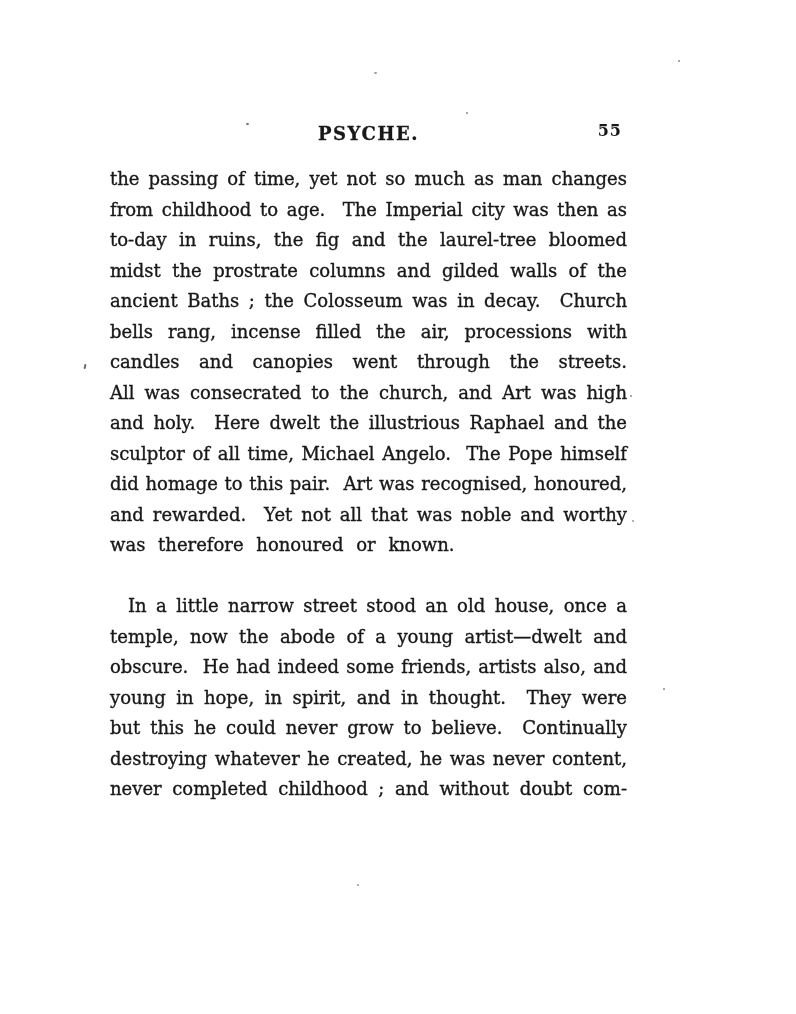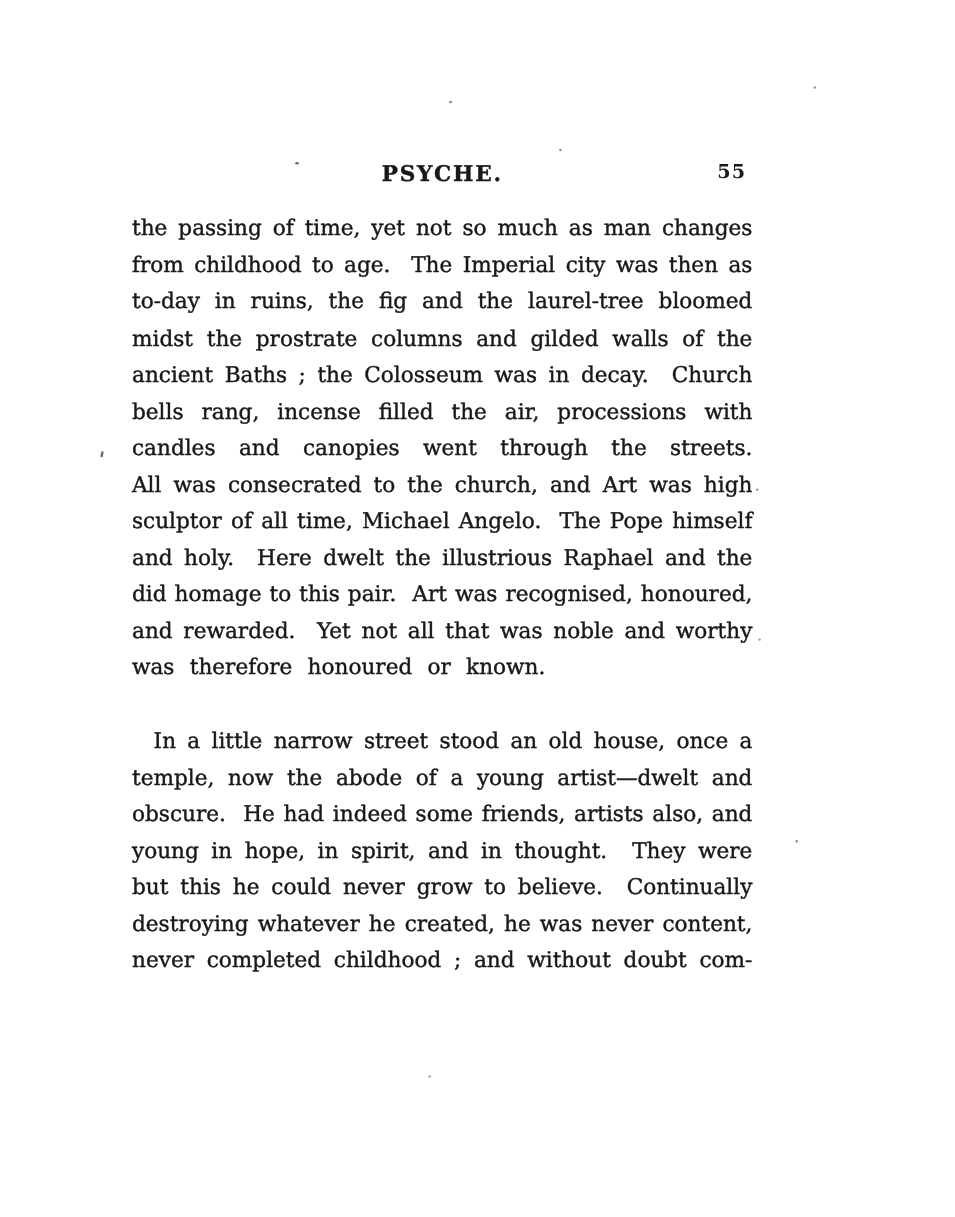--- a/index.html
+++ b/index.html
@@ -3,21 +3,20 @@
 <meta charset="utf-8">
 <style>
   html, body { margin: 0; padding: 0; background: #ffffff; }
   .page {
     position: relative;
     width: 796px;
     height: 913px;
     background: #ffffff;
     overflow: hidden;
     font-family: "DejaVu Serif", serif;
-    margin-top: 12px;
   }
   .running-header {
     position: absolute;
     left: 110px;
     top: 123px;
     width: 517px;
     height: 26px;
   }
   .running-title {
     display: block;
@@ -98,22 +97,22 @@
   <div class="text-block">
     <div class="para">
       <div class="line">the passing of time, yet not so much as man changes</div>
       <div class="line">from childhood to age.&nbsp; The Imperial city was then as</div>
       <div class="line">to-day in ruins, the fig and the laurel-tree bloomed</div>
       <div class="line">midst the prostrate columns and gilded walls of the</div>
       <div class="line">ancient Baths ; the Colosseum was in decay.&nbsp; Church</div>
       <div class="line">bells rang, incense filled the air, processions with</div>
       <div class="line">candles and canopies went through the streets.</div>
       <div class="line">All was consecrated to the church, and Art was high</div>
+      <div class="line">and holy.&nbsp; Here dwelt the illustrious Raphael and the</div>
       <div class="line">sculptor of all time, Michael Angelo.&nbsp; The Pope himself</div>
-      <div class="line">and holy.&nbsp; Here dwelt the illustrious Raphael and the</div>
       <div class="line">did homage to this pair.&nbsp; Art was recognised, honoured,</div>
       <div class="line">and rewarded.&nbsp; Yet not all that was noble and worthy</div>
       <div class="line short">was therefore honoured or known.</div>
     </div>
     <div class="para">
       <div class="line indent">In a little narrow street stood an old house, once a</div>
       <div class="line">temple, now the abode of a young artist—dwelt and</div>
       <div class="line">obscure.&nbsp; He had indeed some friends, artists also, and</div>
       <div class="line">young in hope, in spirit, and in thought.&nbsp; They were</div>
       <div class="line">but this he could never grow to believe.&nbsp; Continually</div>

